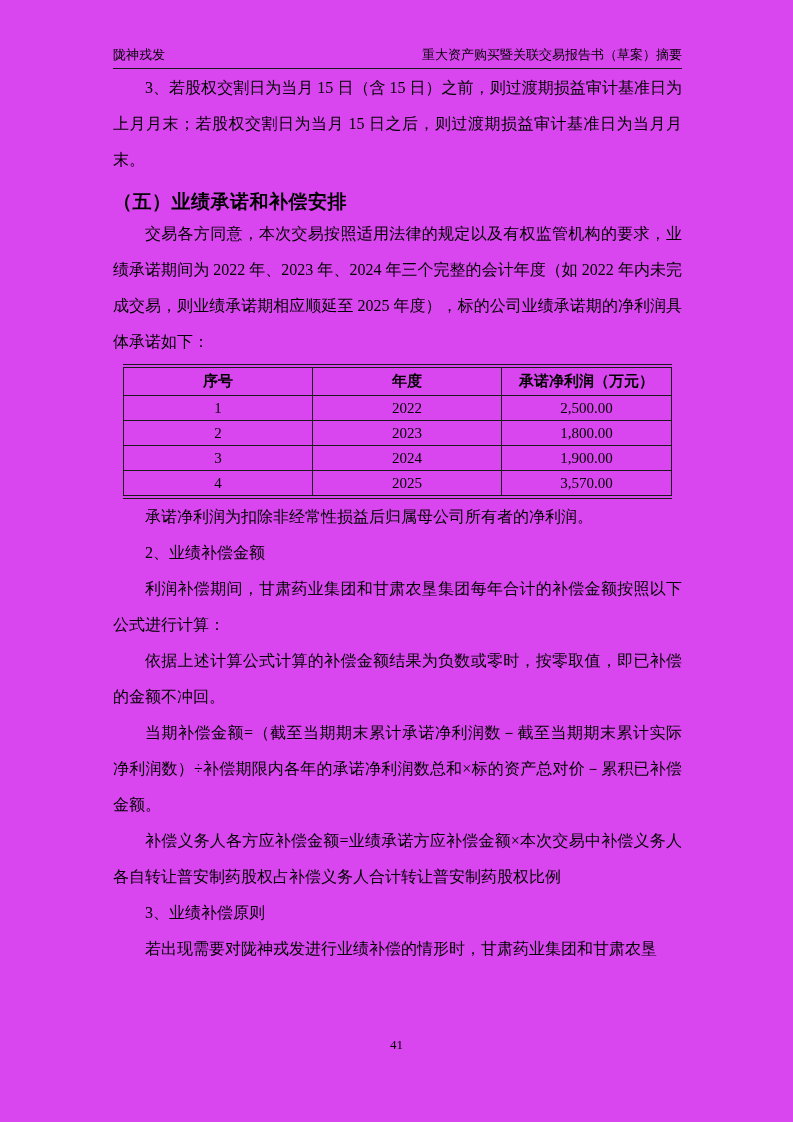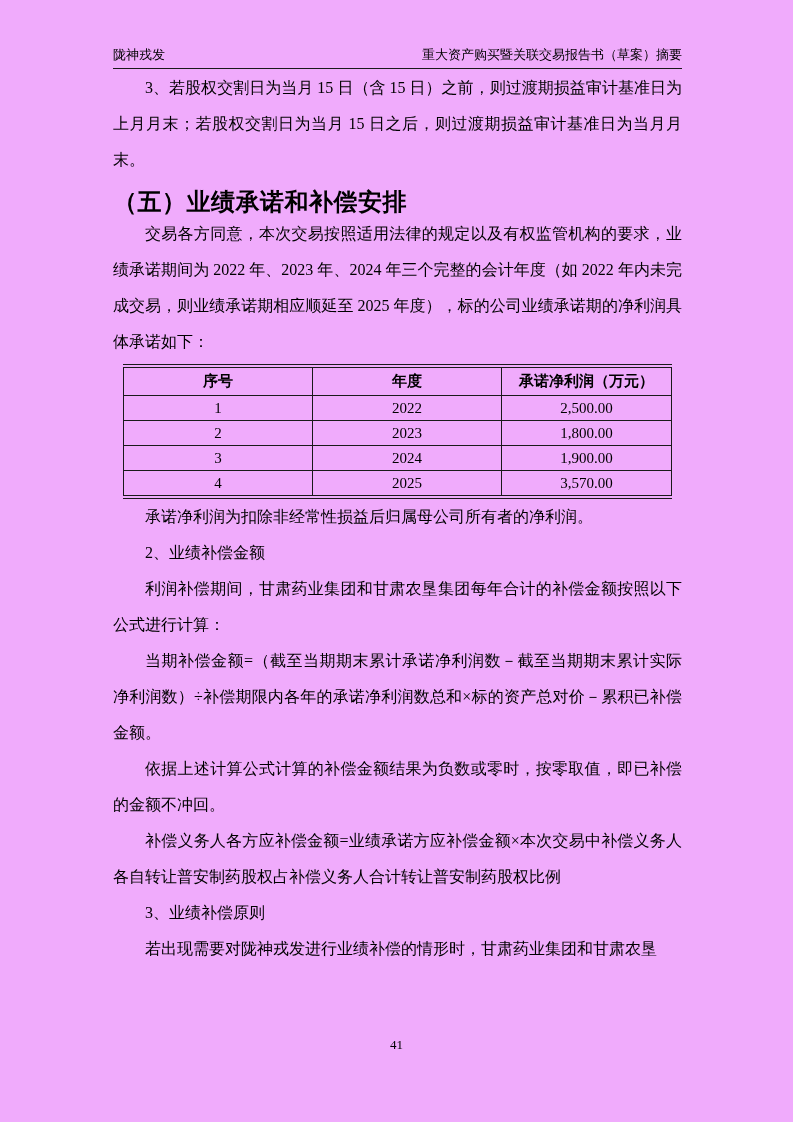--- a/index.html
+++ b/index.html
@@ -4,21 +4,21 @@
 <style>
   html, body {
     margin: 0;
     padding: 0;
     background: #ffffff;
   }
   .page {
     position: relative;
     width: 793px;
     height: 1122px;
-    background: #f0abfc;
+    background: #d946ef;
     color: #000000;
     font-family: "Liberation Serif", "DejaVu Serif", serif;
     overflow: hidden;
   }
   .page-header {
     position: absolute;
     top: 46px;
     left: 113px;
     width: 569px;
     display: flex;
@@ -38,21 +38,21 @@
   p.body-para {
     margin: 0;
     font-size: 16px;
     line-height: 36px;
     text-align: justify;
     text-indent: 2em;
   }
   .mt-first   { margin-top: 16px; }
   h2.section-heading {
     margin: 10px 0 0 0;
-    font-size: 24px;
+    font-size: 19px;
     line-height: 28px;
     font-weight: bold;
     letter-spacing: 0.5px;
   }
   .mt-sub1 { margin-top: 4px; }
   .mt-table { margin-top: 4px; }
   .mt-note  { margin-top: 8px; }
   table.commit-table {
     width: 549px;
     margin-left: 10px;
@@ -142,23 +142,23 @@
         </tr>
       </tbody>
     </table>
 
     <p class="body-para mt-note">承诺净利润为扣除非经常性损益后归属母公司所有者的净利润。</p>
 
     <p class="body-para">2、业绩补偿金额</p>
 
     <p class="body-para">利润补偿期间，甘肃药业集团和甘肃农垦集团每年合计的补偿金额按照以下公式进行计算：</p>
 
+    <p class="body-para">依据上述计算公式计算的补偿金额结果为负数或零时，按零取值，即已补偿的金额不冲回。</p>
+
     <p class="body-para">当期补偿金额=（截至当期期末累计承诺净利润数－截至当期期末累计实际净利润数）÷补偿期限内各年的承诺净利润数总和×标的资产总对价－累积已补偿金额。</p>
-
-    <p class="body-para">依据上述计算公式计算的补偿金额结果为负数或零时，按零取值，即已补偿的金额不冲回。</p>
 
     <p class="body-para">补偿义务人各方应补偿金额=业绩承诺方应补偿金额×本次交易中补偿义务人各自转让普安制药股权占补偿义务人合计转让普安制药股权比例</p>
 
     <p class="body-para">3、业绩补偿原则</p>
 
     <p class="body-para">若出现需要对陇神戎发进行业绩补偿的情形时，甘肃药业集团和甘肃农垦</p>
 
   </main>
 
   <footer class="page-footer">

